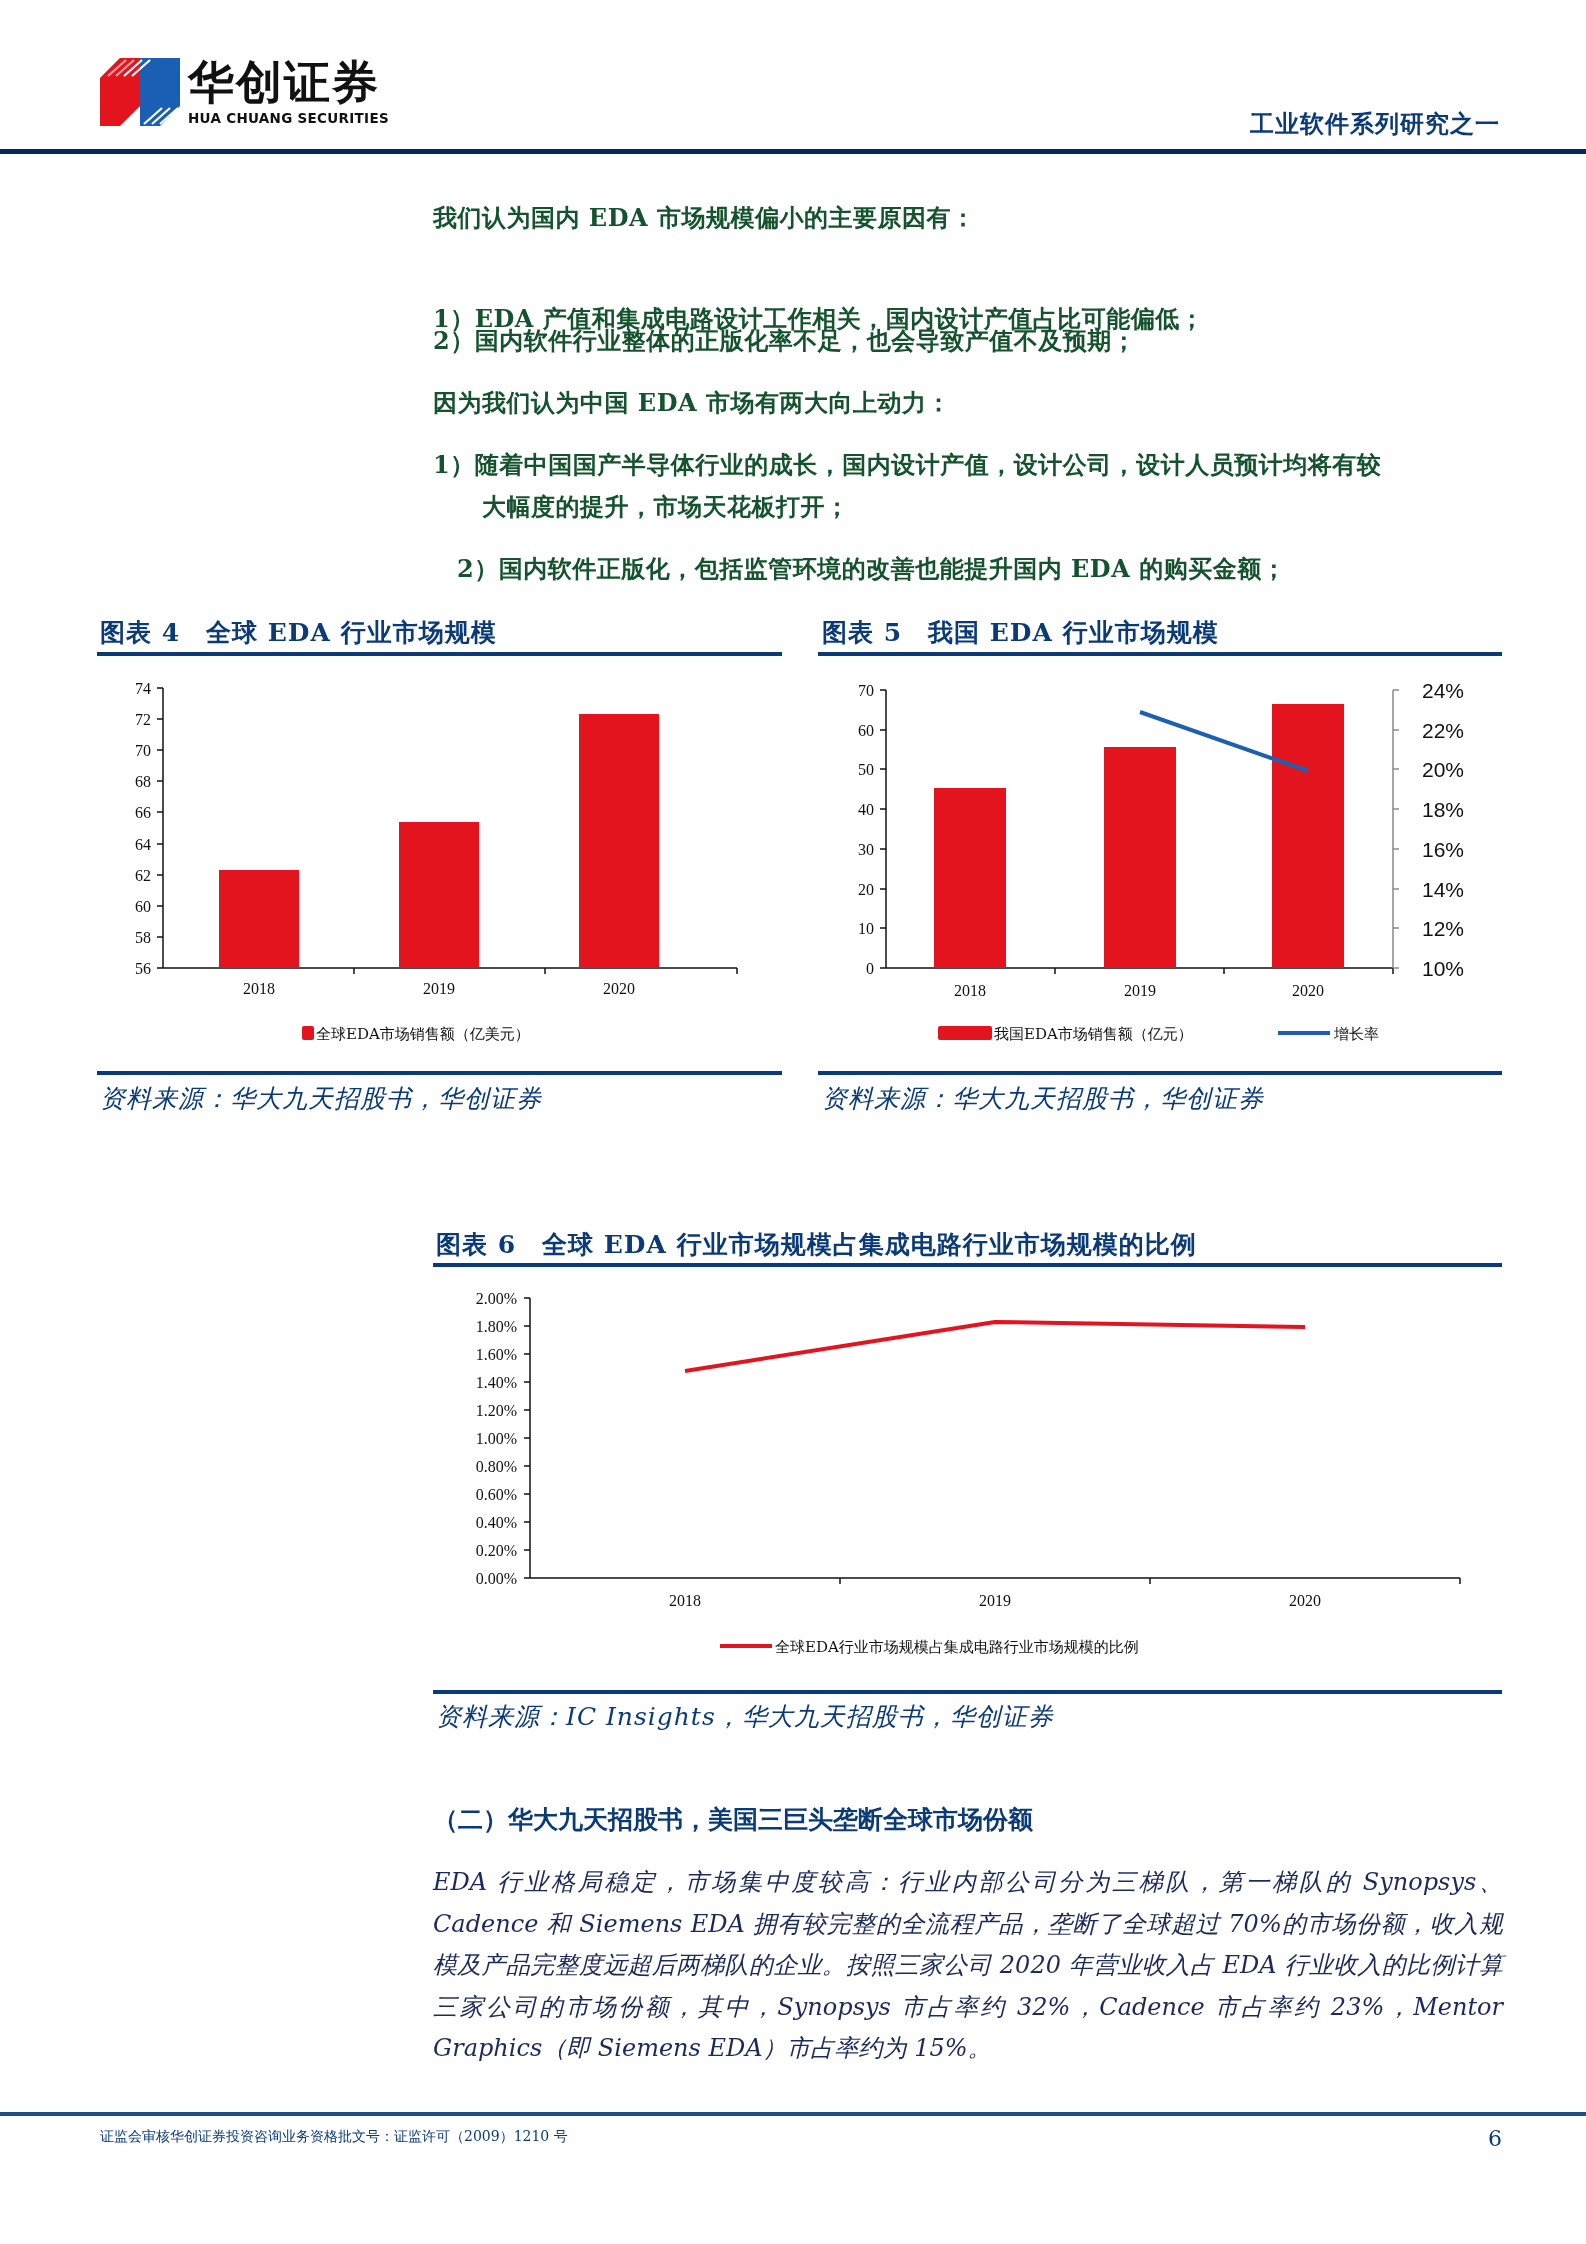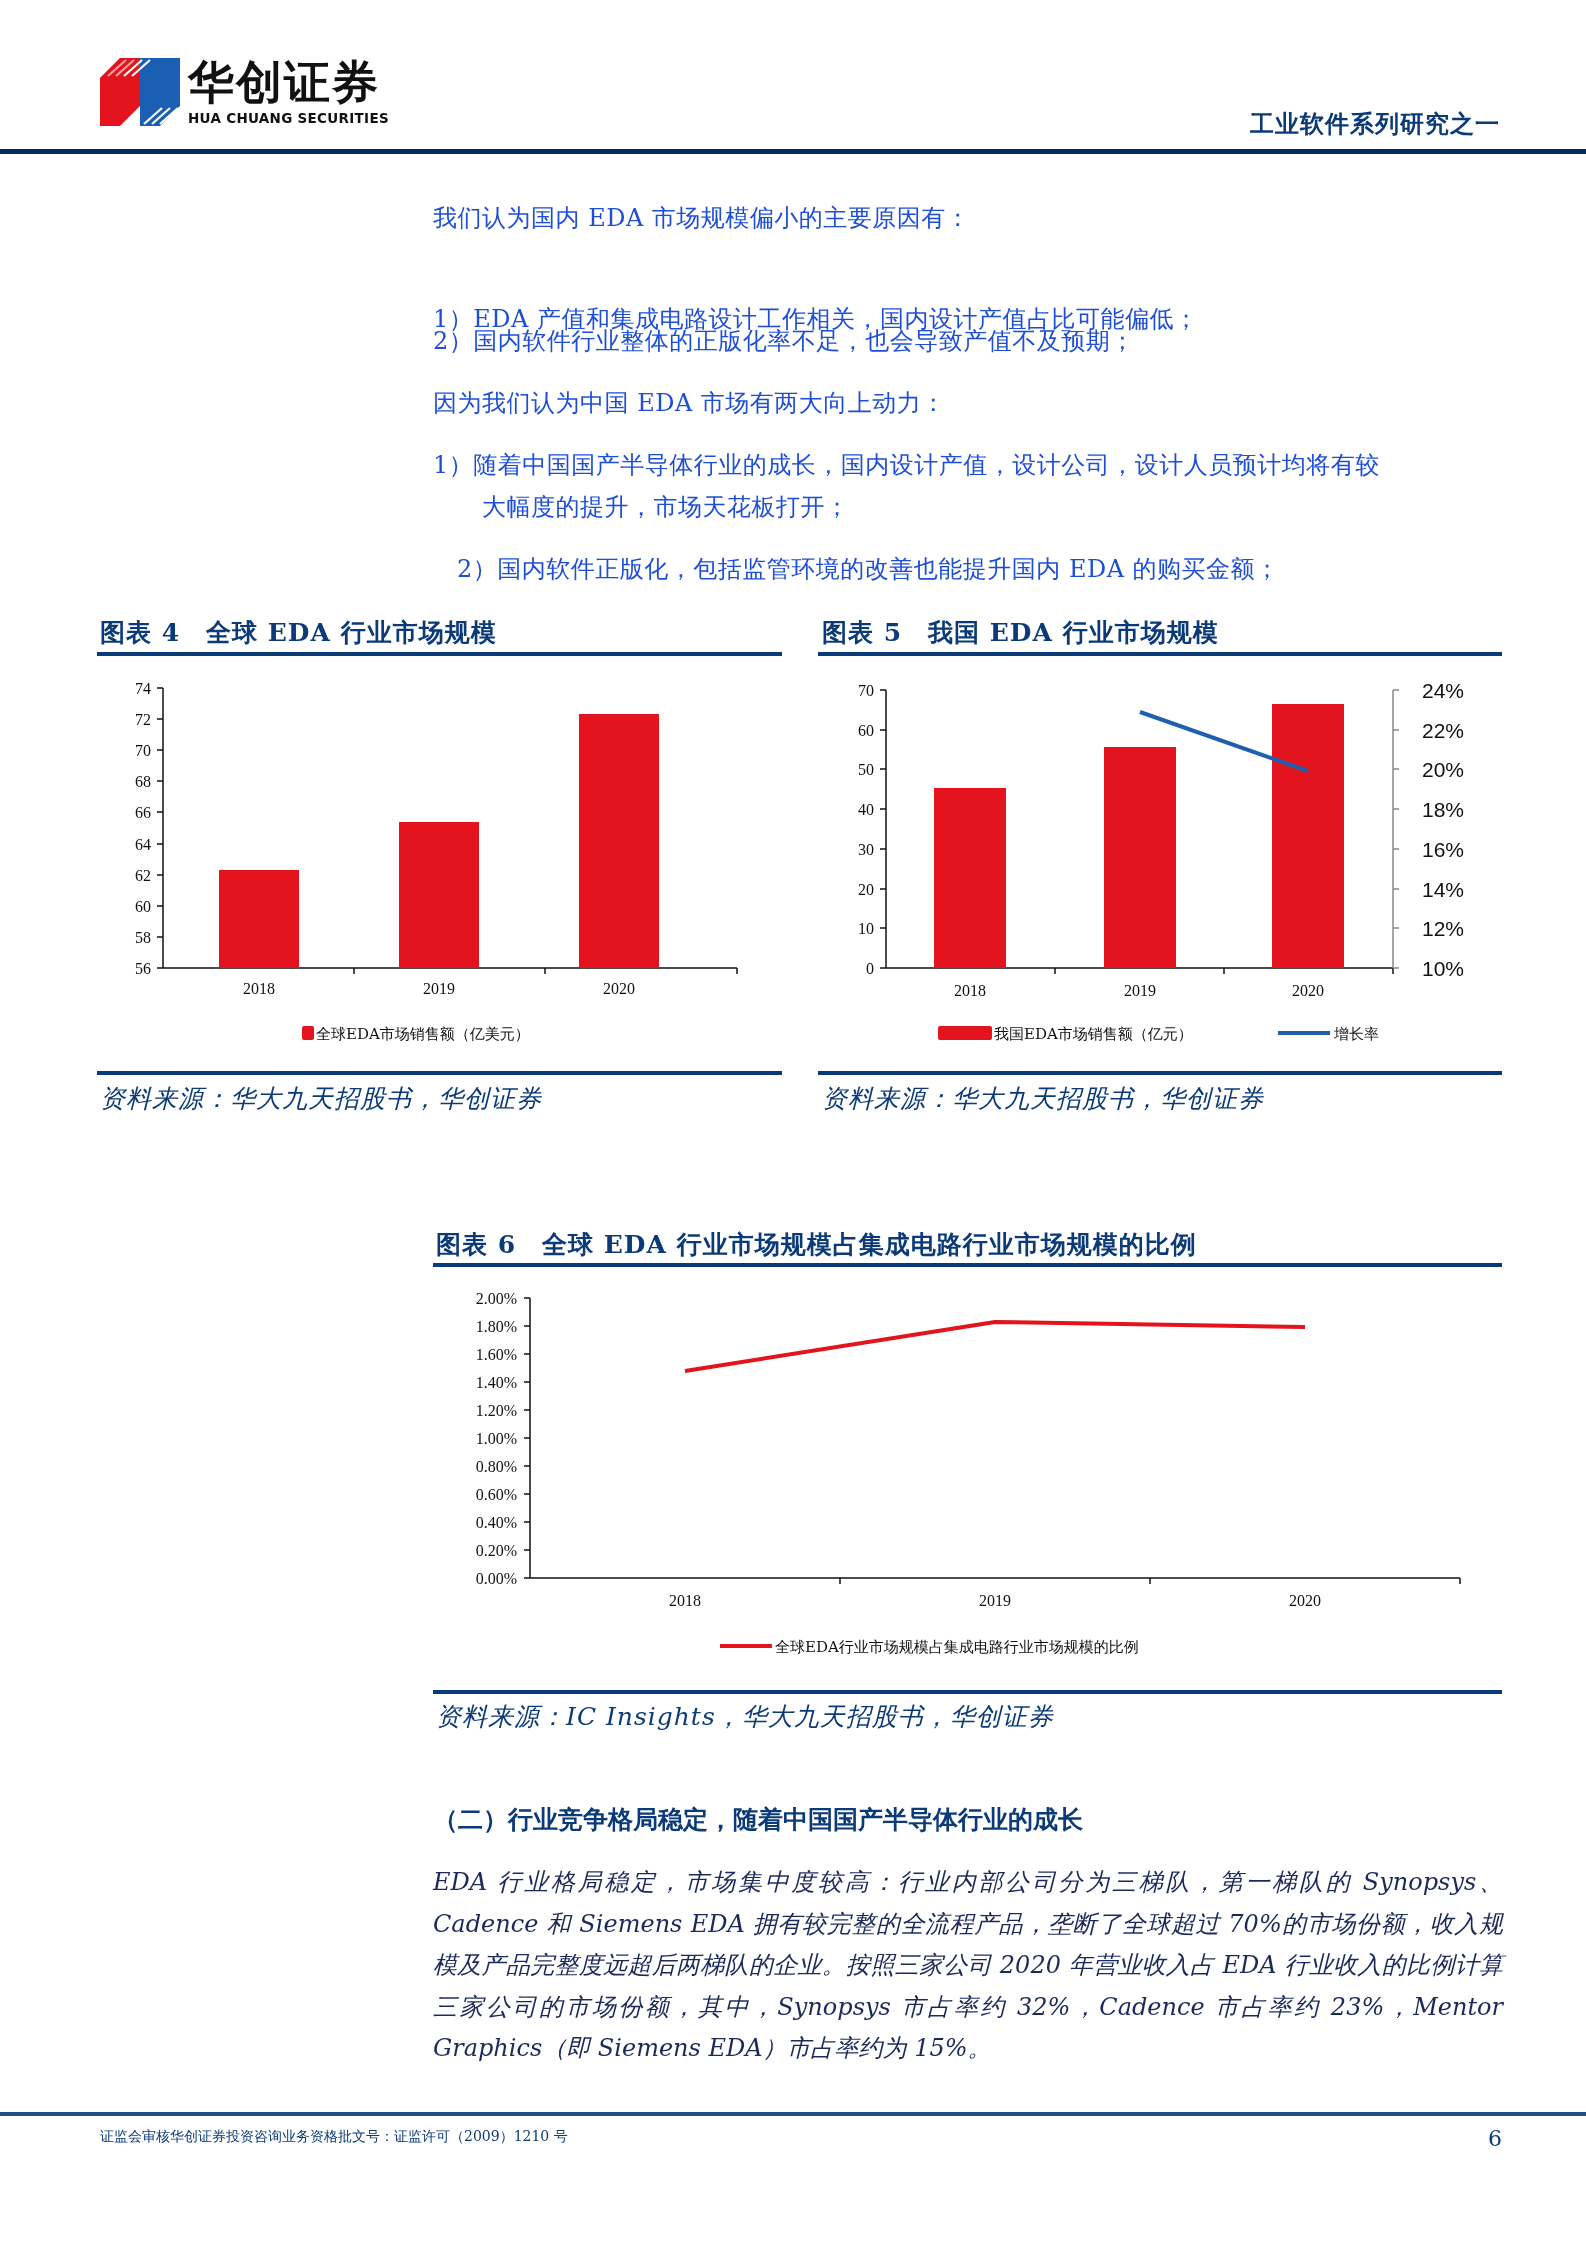--- a/index.html
+++ b/index.html
@@ -1,21 +1,21 @@
 <!DOCTYPE html>
 <html><head>
 <meta charset="utf-8">
 <style>
   html, body { margin: 0; padding: 0; background: #ffffff; }
   body { width: 1586px; height: 2244px; position: relative; overflow: hidden;
          font-family: "DejaVu Serif", "Liberation Serif", serif; color: #1a1a2e; }
   .abs { position: absolute; }
   .navy { color: #0b3a78; }
   .rule { position: absolute; background: #0b3a78; }
-  .body-text { position: absolute; left: 433px; font-size: 24px; line-height: 42px; color: #1d4ed8; letter-spacing: 0.5px; white-space: nowrap; }
+  .body-text { position: absolute; left: 433px; font-size: 24px; line-height: 42px; color: #14532d; letter-spacing: 0.5px; white-space: nowrap; font-weight: bold; }
   .fig-title { position: absolute; font-size: 25px; font-weight: bold; color: #0b3a78; white-space: nowrap; letter-spacing: 1px; }
   .source { position: absolute; font-size: 25px; font-style: italic; color: #0b3a78; white-space: nowrap; letter-spacing: 1px; }
   .tick { font-family: "Liberation Serif", serif; font-size: 16px; fill: #111; }
   .tick-sans { font-family: "Liberation Sans", sans-serif; font-size: 21px; fill: #111; }
   .legend { font-family: "DejaVu Serif", serif; font-size: 15px; fill: #111; }
   .logo-cn { font-family: "DejaVu Sans", sans-serif; font-weight: bold; font-size: 46px; color: #111; letter-spacing: 2px; }
   .logo-en { font-family: "DejaVu Sans", sans-serif; font-weight: bold; font-size: 13.5px; color: #111; letter-spacing: 0.3px; }
   .section-heading { position: absolute; left: 433px; top: 1803px; font-size: 25px; font-weight: bold; color: #0b3a78; white-space: nowrap; }
   .para { position: absolute; left: 433px; width: 1070px; font-size: 24px; line-height: 41.6px; color: #1c2a5a; text-align: justify; text-align-last: left; font-style: italic; }
   .footer-text { position: absolute; left: 100px; top: 2128px; font-size: 14px; color: #0b3a78; white-space: nowrap; }
@@ -221,18 +221,18 @@
       <text x="562" y="334">2019</text>
       <text x="872" y="334">2020</text>
     </g>
     <line x1="287" y1="374" x2="339" y2="374" stroke="#e3141e" stroke-width="4"></line>
     <text class="legend" x="342" y="380">全球EDA行业市场规模占集成电路行业市场规模的比例</text>
   </svg>
   <div class="rule" style="left:433px; top:1690px; width:1069px; height:4px;"></div>
   <div class="source" style="left:436px; top:1700px;">资料来源：IC Insights，华大九天招股书，华创证券</div>
 </div>
 
-<div class="section-heading">（二）行业竞争格局稳定，随着中国国产半导体行业的成长</div>
+<div class="section-heading">（二）华大九天招股书，美国三巨头垄断全球市场份额</div>
 <div class="para" style="top:1862px;">EDA 行业格局稳定，市场集中度较高：行业内部公司分为三梯队，第一梯队的 Synopsys、Cadence 和 Siemens EDA 拥有较完整的全流程产品，垄断了全球超过 70%的市场份额，收入规模及产品完整度远超后两梯队的企业。按照三家公司 2020 年营业收入占 EDA 行业收入的比例计算三家公司的市场份额，其中，Synopsys 市占率约 32%，Cadence 市占率约 23%，Mentor Graphics（即 Siemens EDA）市占率约为 15%。</div>
 
 <div class="rule" style="left:0; top:2112px; width:1586px; height:4px; background:#1f4f8a;"></div>
 <div class="footer-text">证监会审核华创证券投资咨询业务资格批文号：证监许可（2009）1210 号</div>
 <div class="page-num">6</div>
 
 </body></html>

